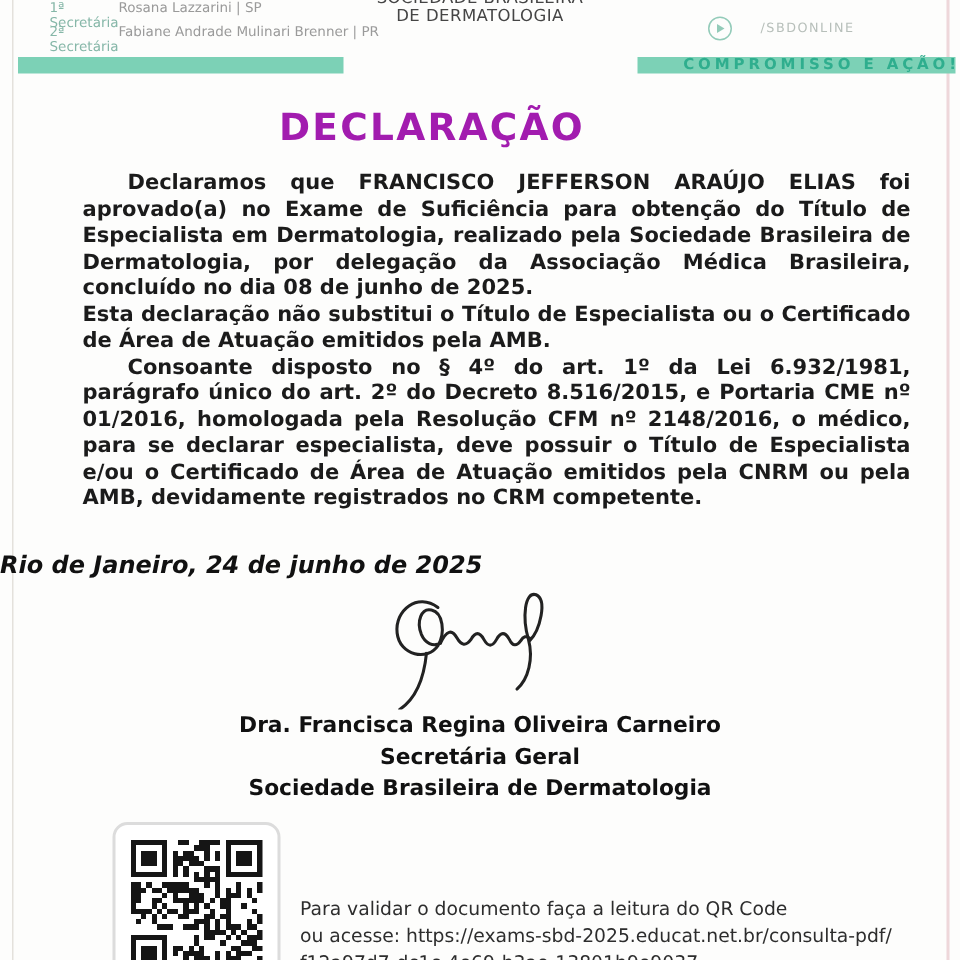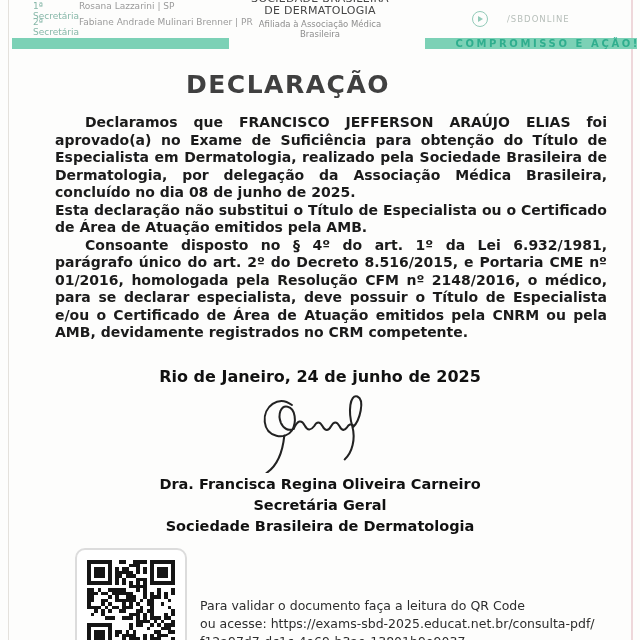--- a/index.html
+++ b/index.html
@@ -28,31 +28,31 @@
 
   
   .bar{position:absolute;top:38px;height:11px;background:#7cd1b6;}
   .bar-left{left:12px;width:217px;}
   .bar-right{left:425px;width:212px;}
   .slogan{position:absolute;top:38px;left:0;width:640px;text-align:right;
     font-size:10px;font-weight:bold;color:#2fae8e;letter-spacing:2.6px;}
 
   
   .doc-title{position:absolute;top:70px;left:0;width:576px;text-align:center;margin:0;
-    font-size:25px;font-weight:bold;letter-spacing:1.5px;color:#404040;}
+    font-size:25px;font-weight:bold;letter-spacing:1.5px;color:#a21caf;}
 
   
   .body-text{position:absolute;left:55px;top:114px;width:552px;
     font-size:14px;line-height:17.5px;text-align:justify;color:#1b1b1b;font-weight:bold;}
   .body-text p{margin:0;}
   .indent{text-indent:30px;}
 
   
-  .dateline{position:absolute;top:367px;left:0;width:640px;text-align:center;
-    font-size:16px;font-weight:bold;color:#111;}
+  .dateline{position:absolute;top:367px;left:0;width:640px;text-align:left;
+    font-size:16px;font-weight:bold;color:#111;font-style:italic;}
   .signature{position:absolute;top:388px;left:0;width:640px;display:flex;justify-content:center;}
   .signature svg{display:block;}
   .signer{position:absolute;top:474px;left:0;width:640px;text-align:center;
     font-size:14.5px;font-weight:bold;line-height:21px;color:#111;}
 
   
   .qr-card{position:absolute;left:75px;top:548px;width:112px;height:120px;
     background:#fff;border:2px solid #dcdcdc;border-radius:10px;box-sizing:border-box;padding:10px;}
   .qr-card svg{width:88px;height:88px;display:block;fill:#151515;shape-rendering:crispEdges;}
   .validation{position:absolute;left:200px;top:597px;font-size:12.5px;line-height:18px;color:#2d2d2d;}
@@ -71,21 +71,20 @@
     </div>
     <div class="officer-row">
       <span class="officer-label">2ª Secretária</span>
       <span class="officer-name">Fabiane Andrade Mulinari Brenner | PR</span>
     </div>
   </div>
 
   <div class="logo-block">
     <div class="logo-line1">SOCIEDADE BRASILEIRA</div>
     <div class="logo-line2">DE DERMATOLOGIA</div>
-    <div class="logo-line3">Afiliada à Associação Médica Brasileira</div>
   </div>
 
   <div class="social">
     <span class="social-icon"></span>
     <span class="social-handle">/SBDONLINE</span>
   </div>
 
   <div class="bar bar-left"></div>
   <div class="bar bar-right"></div>
   <div class="slogan">COMPROMISSO E AÇÃO!</div>

